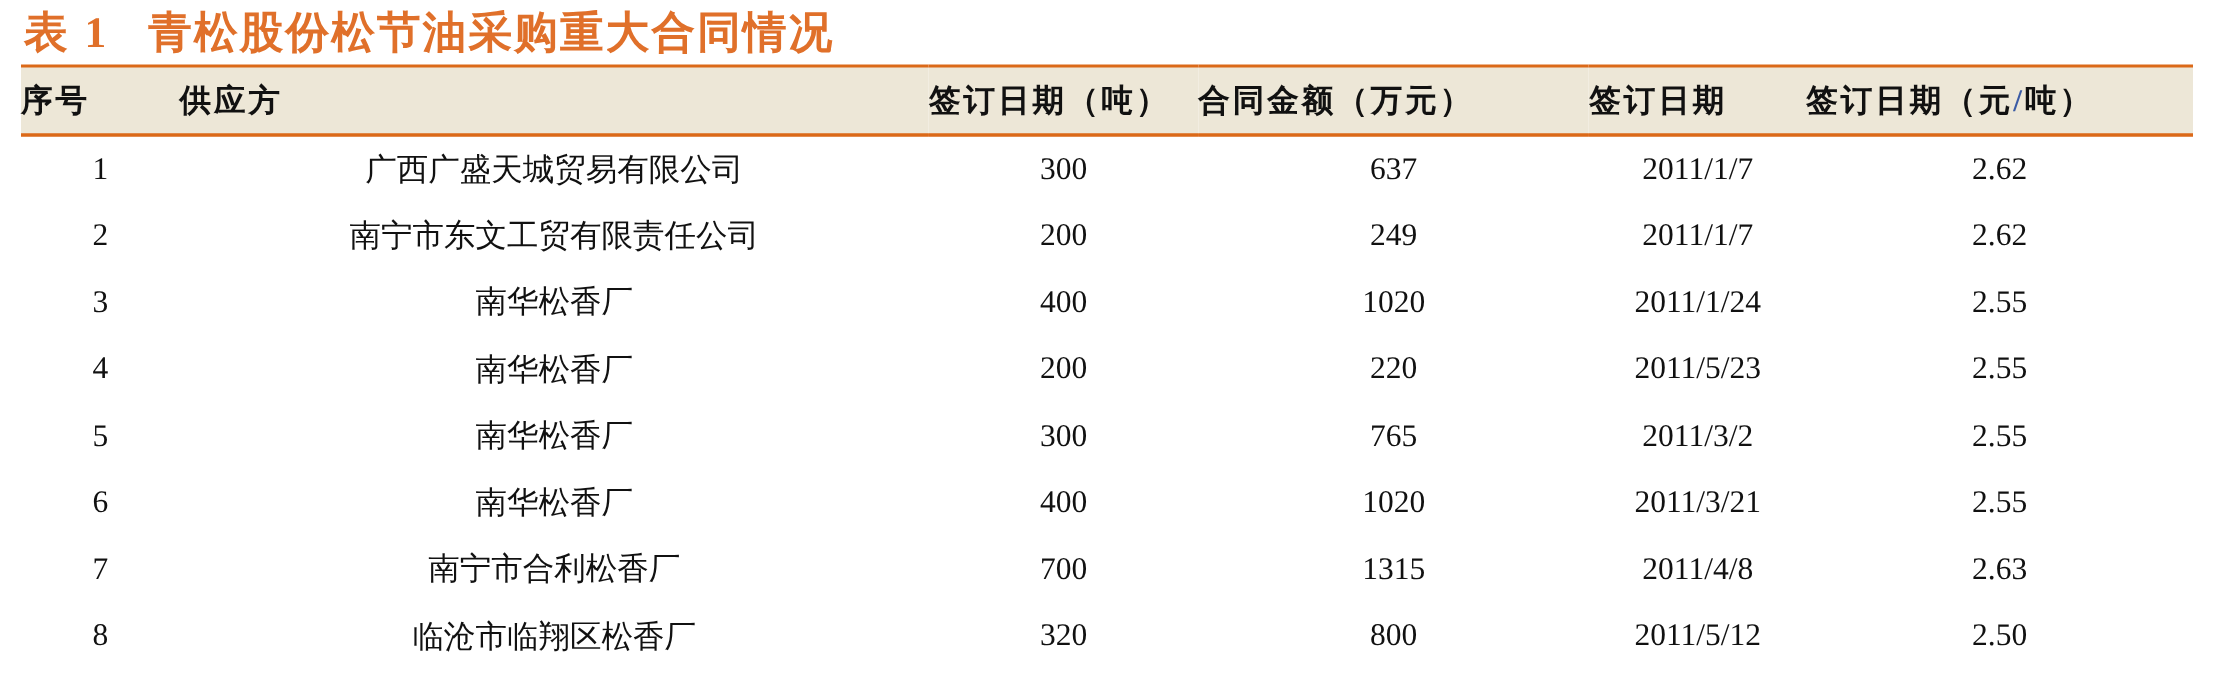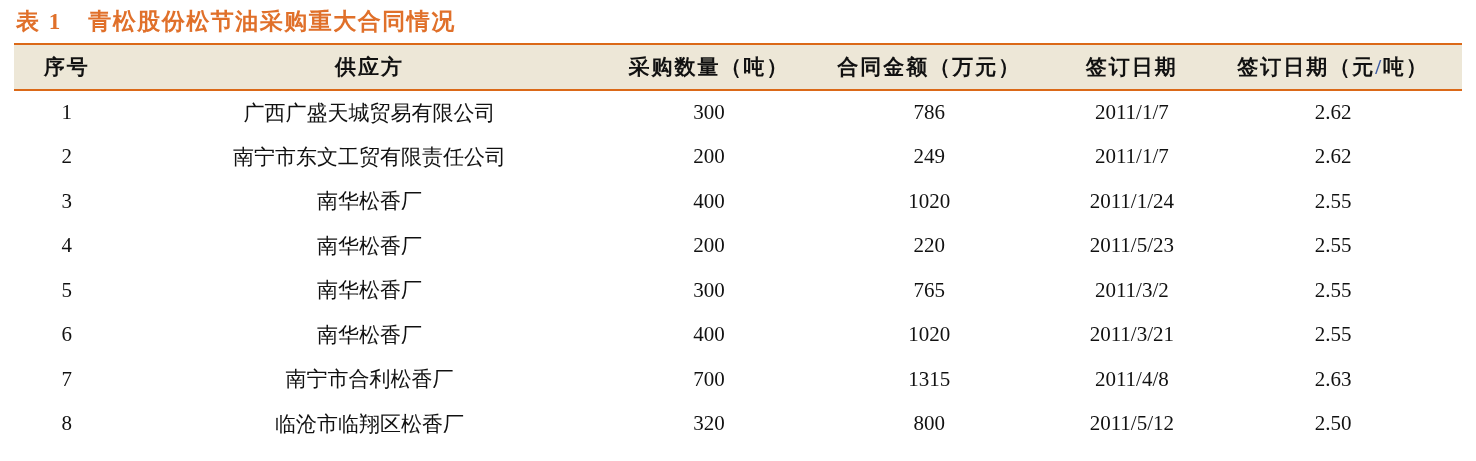--- a/index.html
+++ b/index.html
@@ -17,21 +17,21 @@
     height: 461px;
     background: #ffffff;
     overflow: hidden;
     font-family: "Liberation Serif", "DejaVu Serif", serif;
     color: var(--body-text);
   }
   .caption {
     margin: 8px 0 0 16px;
     color: var(--title-orange);
     font-weight: 700;
-    font-size: 23px;
+    font-size: 29px;
     letter-spacing: 1.5px;
     line-height: 28px;
     white-space: nowrap;
   }
   .caption .cap-label { margin-right: 26px; letter-spacing: 2px; }
   table.contracts {
     margin: 7px 0 0 14px;
     width: 1448px;
     border-collapse: collapse;
     table-layout: fixed;
@@ -39,21 +39,21 @@
   thead tr {
     background: var(--header-bg);
     border-top: 2px solid var(--border-orange);
     border-bottom: 2px solid var(--border-orange);
   }
   th {
     height: 46px;
     font-size: 21px;
     font-weight: 700;
     letter-spacing: 2px;
-    text-align: center;
+    text-align: left;
     vertical-align: middle;
     white-space: nowrap;
     color: var(--body-text);
   }
   td {
     height: 44.5px;
     font-size: 21px;
     text-align: center;
     vertical-align: middle;
     white-space: nowrap;
@@ -76,32 +76,32 @@
       <col style="width:34.5%">
       <col style="width:12.4%">
       <col style="width:18.0%">
       <col style="width:10.0%">
       <col style="width:17.8%">
     </colgroup>
     <thead>
       <tr>
         <th>序号</th>
         <th>供应方</th>
-        <th>采购数量（吨）</th>
+        <th>签订日期（吨）</th>
         <th>合同金额（万元）</th>
         <th>签订日期</th>
         <th><span>签订日期（元</span><span class="slash-blue">/</span><span>吨）</span></th>
       </tr>
     </thead>
     <tbody>
         <tr>
           <td>1</td>
           <td>广西广盛天城贸易有限公司</td>
           <td>300</td>
-          <td>786</td>
+          <td>637</td>
           <td>2011/1/7</td>
           <td>2.62</td>
         </tr>
         <tr>
           <td>2</td>
           <td>南宁市东文工贸有限责任公司</td>
           <td>200</td>
           <td>249</td>
           <td>2011/1/7</td>
           <td>2.62</td>

